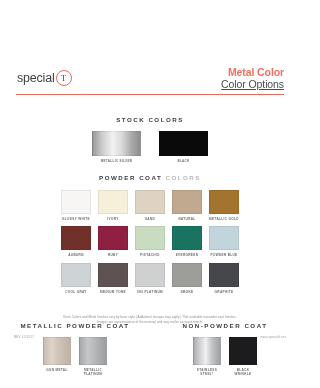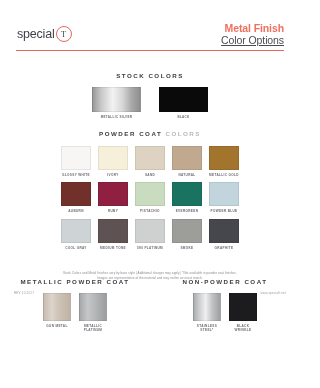--- a/index.html
+++ b/index.html
@@ -4,21 +4,21 @@
 <style>
   html,body{margin:0;padding:0;}
   body{
     width:300px;height:388px;
     background:#ffffff;
     font-family:"Liberation Sans","DejaVu Sans",sans-serif;
     color:#333;
     overflow:hidden;
     position:relative;
   }
-  .page{width:300px;height:305px;position:relative;box-sizing:border-box;}
+  .page{width:300px;height:305px;position:relative;box-sizing:border-box;margin-top:44px;}
 
   
   .header{
     position:absolute;left:0;top:0;width:300px;height:58px;
   }
   .logo{
     position:absolute;left:17px;top:26px;
     display:flex;align-items:center;
   }
   .logo-word{
@@ -122,21 +122,21 @@
 <div class="page">
 
   <div class="header">
     <div class="logo">
       <span class="logo-word">special</span>
       <span class="logo-mark">
         <span>T</span>
       </span>
     </div>
     <div class="header-title">
-      <div class="t1">Metal Finish</div>
+      <div class="t1">Metal Color</div>
       <div class="t2">Color Options</div>
     </div>
     <div class="rule"></div>
   </div>
 
   <div id="stock-section">
     <div class="sec-head">STOCK COLORS</div>
     <div class="swatch-row" id="stock-row">
         <div class="sw-cell">
           <div class="sw" style="background: linear-gradient(90deg, rgb(154, 154, 154) 0%, rgb(201, 201, 201) 18%, rgb(242, 242, 242) 42%, rgb(216, 216, 216) 62%, rgb(169, 169, 169) 82%, rgb(142, 142, 142) 100%);"></div>

